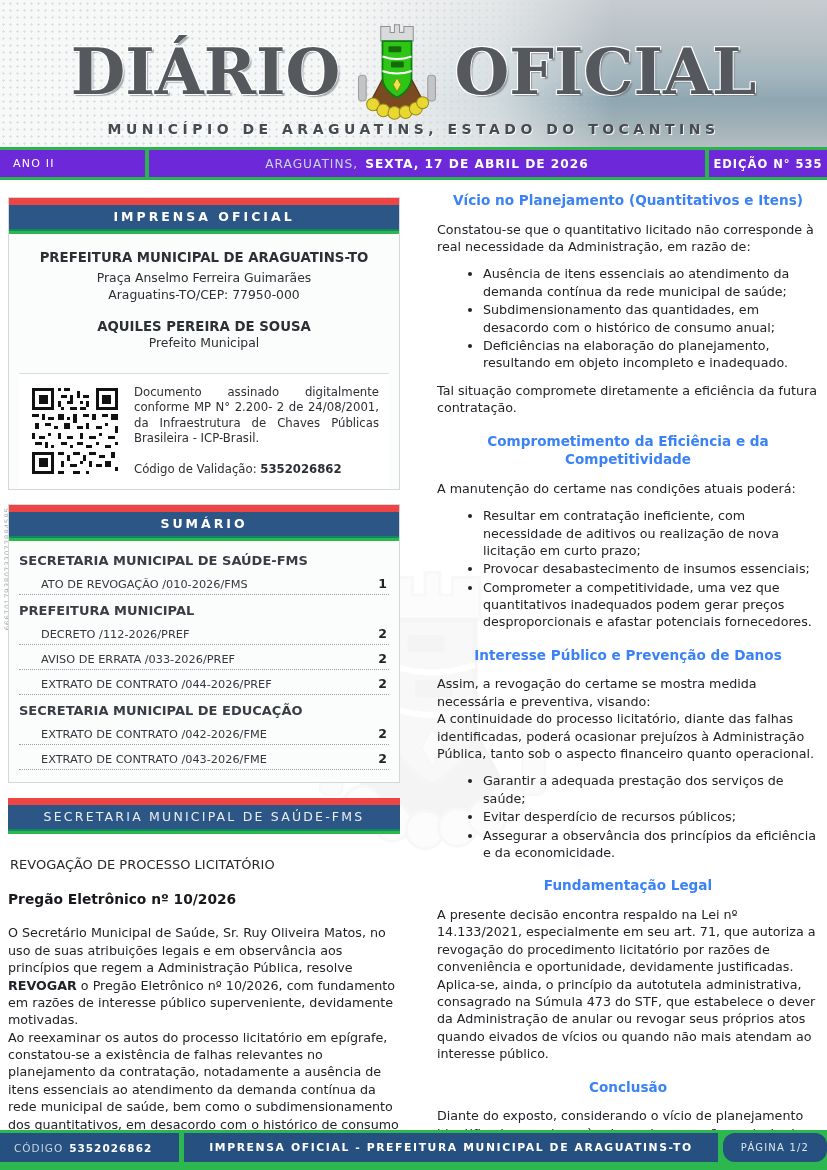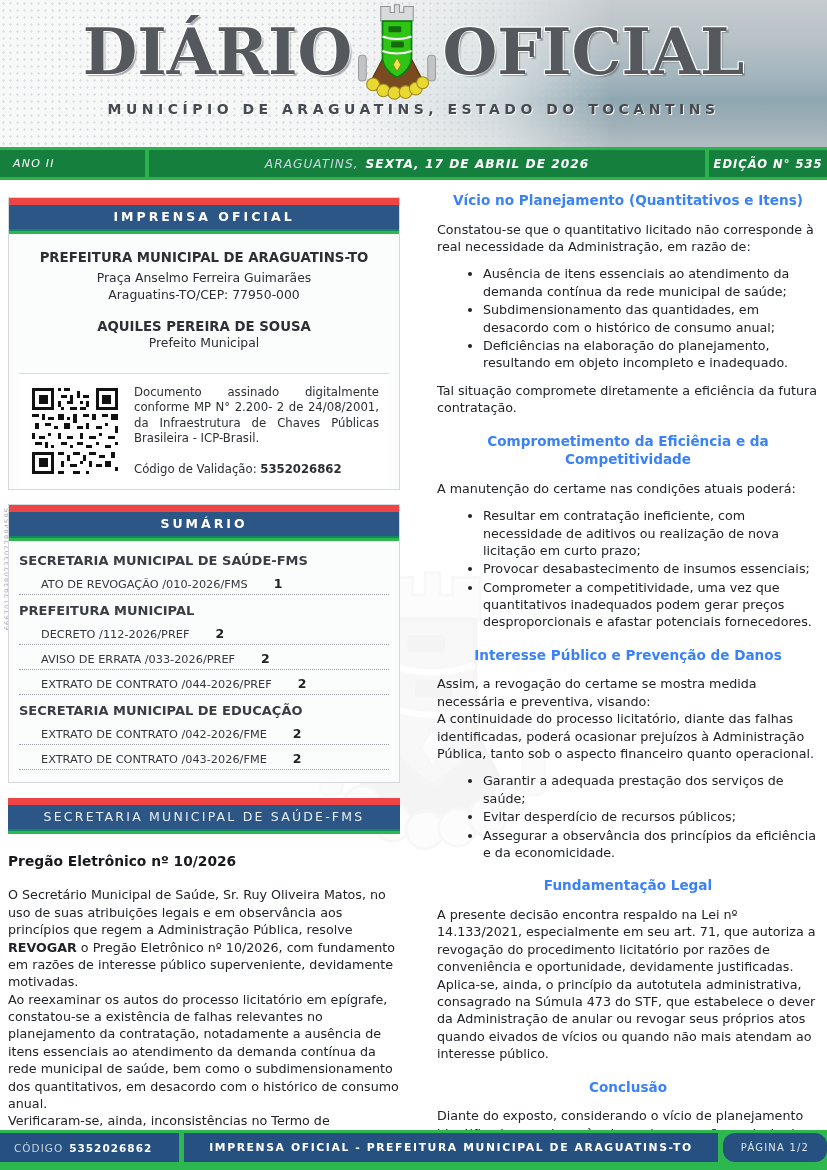--- a/index.html
+++ b/index.html
@@ -14,38 +14,38 @@
       linear-gradient(to right,#f7f8f8 0%,#f5f6f6 42%,rgba(245,246,246,.65) 60%,rgba(245,246,246,0) 74%),
       linear-gradient(to bottom,#c6ccd0 0%,#b7c1c6 28%,#a3b5bd 52%,#8fa7b2 68%,#9fb0b7 84%,#b3bec3 100%);
   }
   .header::before{
     content:"";position:absolute;inset:0;
     background-image:radial-gradient(rgba(205,210,213,.6) 1px,transparent 1.3px);
     background-size:7px 7px;
     -webkit-mask-image:linear-gradient(to right,#000 52%,transparent 76%);
     mask-image:linear-gradient(to right,#000 52%,transparent 76%);
   }
-  .masthead{position:relative;display:flex;justify-content:center;align-items:center;padding-top:4px;}
+  .masthead{position:relative;display:flex;justify-content:center;align-items:center;padding-top:24px;gap:12px;}
   .m-title{
     font-family:"DejaVu Serif","Liberation Serif",serif;font-weight:bold;font-size:63px;line-height:1;
     color:#55595e;letter-spacing:0px;
     text-shadow:-1px -1px 0 #fff,1px -1px 0 #fff,-1px 1px 0 #fff,2px 2px 1px rgba(110,116,122,.55);
   }
   .crest{width:86px;height:106px;margin:0 2px -10px;}
   .m-subtitle{
     position:relative;text-align:center;margin-top:1px;
     font-size:14px;font-weight:bold;letter-spacing:4.5px;color:#464b51;
     text-shadow:1px 1px 0 rgba(255,255,255,.9);
   }
   
   .datebar{
     position:absolute;top:147px;left:0;width:827px;height:33px;box-sizing:border-box;
     background:#2cb34e;display:flex;gap:4px;padding:3px 0;
   }
-  .datebar .cell{background:#15803d;color:#fff;display:flex;align-items:center;font-style:italic;}
+  .datebar .cell{background:#6d28d9;color:#fff;display:flex;align-items:center;}
   .cell-ano{width:132px;padding-left:13px;font-size:11px;letter-spacing:1.2px;color:#dde6ee;}
   .cell-date{flex:1;justify-content:center;font-size:12.2px;letter-spacing:1px;}
   .cell-date .place{color:#c9d6e3;margin-right:7px;}
   .cell-date .date{font-weight:bold;}
   .cell-ed{width:118px;justify-content:center;font-weight:bold;font-size:11.5px;letter-spacing:1px;}
   
   .band{background:#2c5685;border-top:7px solid #ef4444;color:#fff;text-align:center;
         font-size:12.5px;padding:4px 0 5px;}
   .band.bold{font-weight:bold;letter-spacing:3px;}
   .band.light{letter-spacing:2.2px;color:#e8eef5;}
@@ -58,21 +58,21 @@
   .addr{font-size:12.4px;line-height:1.4;}
   .mayor{font-weight:bold;font-size:13.3px;margin-top:15px;}
   .mayor-title{font-size:12.4px;margin-top:1px;}
   .qr-row{display:flex;align-items:flex-start;border-top:1px solid #d9dcde;margin-top:23px;
           padding:11px 10px 12px;background:#fff;text-align:left;}
   .qr-svg{width:92px;height:92px;flex:0 0 92px;}
   .qr-text{margin-left:13px;font-size:11.7px;line-height:1.32;text-align:justify;color:#2c2f33;}
   .sum-box{margin-top:14px;}
   .sum-body{padding:4px 10px 12px;}
   .sum-group{font-weight:bold;font-size:13px;color:#3a3e44;padding:8px 0 2px;}
-  .sum-item{display:flex;align-items:flex-end;
+  .sum-item{display:flex;justify-content:space-between;align-items:flex-end;
             padding:6px 2px 3px 22px;border-bottom:1px dotted #9aa0a6;
             font-size:11.3px;color:#34383d;gap:26px;}
   .sum-page{font-weight:bold;font-size:12.5px;color:#222;}
   .section-bar{margin-top:15px;}
   .kicker{margin:23px 2px 0;font-size:13px;color:#26292d;}
   .art-title{font-weight:bold;font-size:13.8px;margin-top:19px;color:#17191c;}
   .art-body{margin-top:17px;font-size:12.7px;line-height:1.37;}
   .art-body p{margin:0;}
   
   .col-right{position:absolute;left:437px;top:191px;width:382px;font-size:12.7px;line-height:1.37;}
@@ -293,20 +293,21 @@
         <span class="sum-page">2</span>
       </div>
     </div>
   </div>
 
   <div class="section-bar">
     <div class="band light">SECRETARIA MUNICIPAL DE SAÚDE-FMS</div>
     <div class="green-line"></div>
   </div>
 
+  <div class="kicker">REVOGAÇÃO DE PROCESSO LICITATÓRIO</div>
   <div class="art-title">Pregão Eletrônico nº 10/2026</div>
   <div class="art-body">
     <p><span>O Secretário Municipal de Saúde, Sr. Ruy Oliveira Matos, no uso de suas atribuições legais e em observância aos princípios que regem a Administração Pública, resolve </span><b>REVOGAR</b><span> o Pregão Eletrônico nº 10/2026, com fundamento em razões de interesse público superveniente, devidamente motivadas.</span></p>
     <p>Ao reexaminar os autos do processo licitatório em epígrafe, constatou-se a existência de falhas relevantes no planejamento da contratação, notadamente a ausência de itens essenciais ao atendimento da demanda contínua da rede municipal de saúde, bem como o subdimensionamento dos quantitativos, em desacordo com o histórico de consumo anual.</p>
     <p>Verificaram-se, ainda, inconsistências no Termo de Referência, evidenciando vício de origem no planejamento da contratação, o que compromete a adequada definição do objeto e sua capacidade de atender às reais necessidades da Administração Pública.</p>
 
   </div>
 </div>
 
 <div class="col-right">

